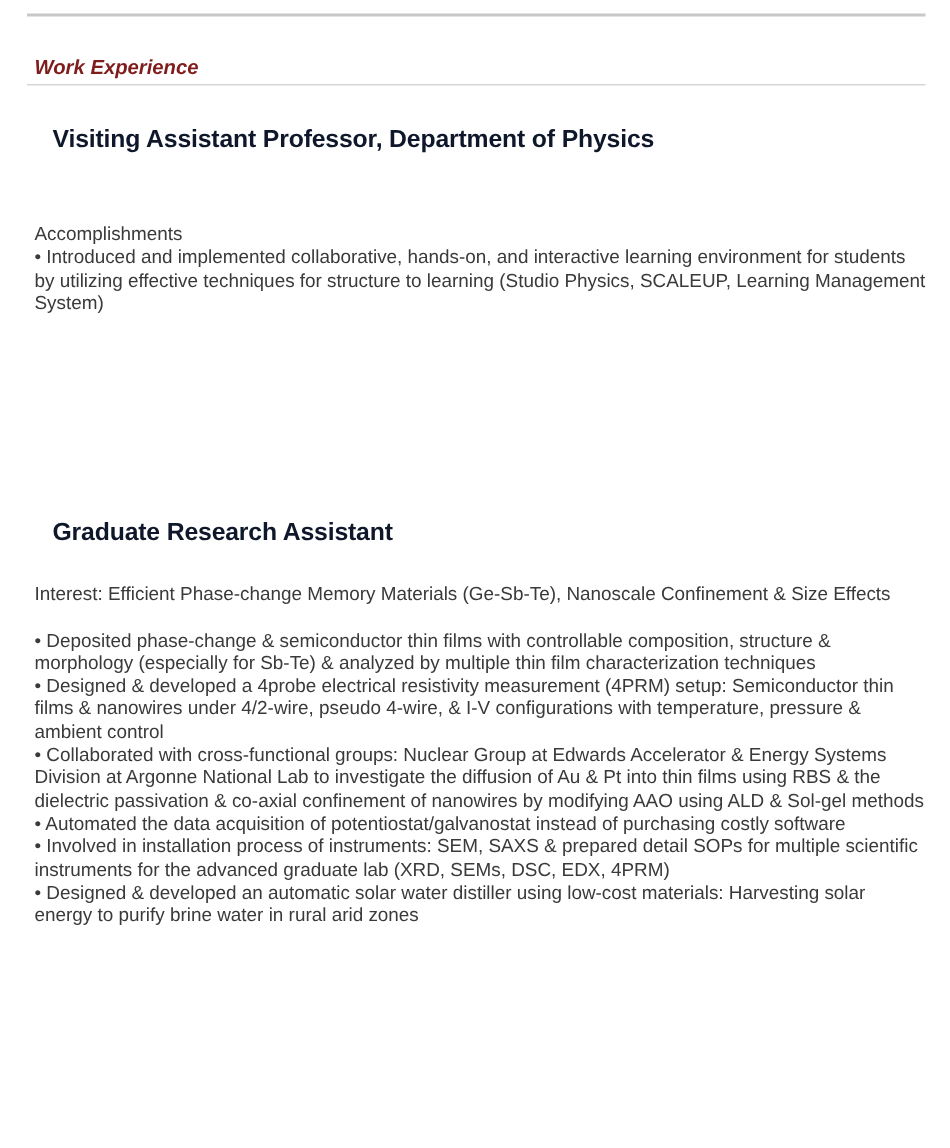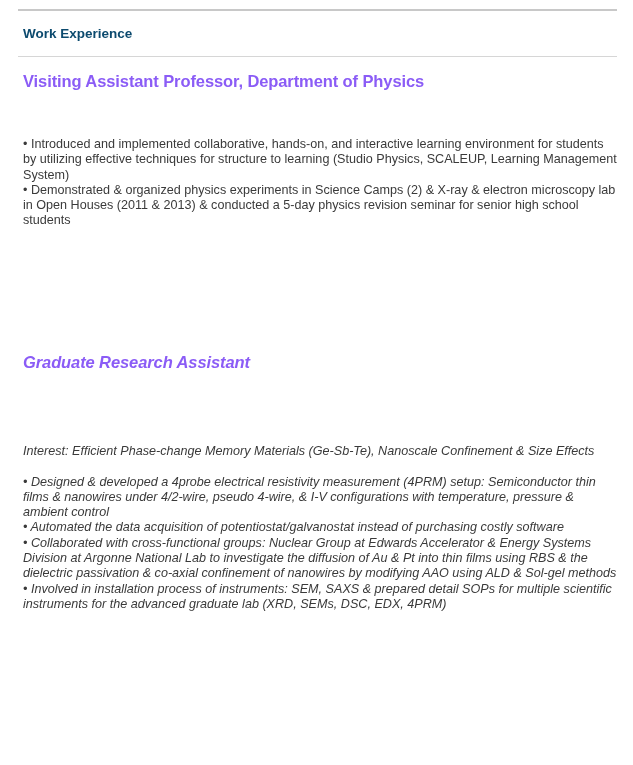--- a/index.html
+++ b/index.html
@@ -26,36 +26,37 @@
       position: absolute;
       left: 18px;
       top: 56px;
       width: 599px;
       height: 1px;
       background: #d6d6d6;
     }
     .section-title {
       position: absolute;
       left: 23px;
-      top: 26px;
+      top: 37px;
       font-size: 13.5px;
       font-weight: bold;
-      color: #0c4a6e;
+      color: #7f1d1d;
       margin: 0;
+      font-style: italic;
     }
     .job {
       position: absolute;
       left: 23px;
       width: 594px;
     }
     .job-title {
       font-size: 16.5px;
       font-weight: bold;
-      color: #8b5cf6;
-      margin: 0;
+      color: #0f172a;
+      margin: 12px;
       line-height: 20px;
       letter-spacing: -0.1px;
     }
     .job-body {
       font-size: 12.6px;
       color: #3a3a3a;
       line-height: 15.3px;
       margin: 0;
     }
     .job-body .line {
@@ -69,28 +70,30 @@
 </head>
 <body>
 
 <div class="rule-top"></div>
 <h2 class="section-title">Work Experience</h2>
 <div class="rule-sub"></div>
 
 <div class="job" style="top:71px;">
   <h3 class="job-title">Visiting Assistant Professor, Department of Physics</h3>
   <div class="job-body" style="margin-top:46px;">
+    <span class="line">Accomplishments</span>
     <span class="line">• Introduced and implemented collaborative, hands-on, and interactive learning environment for students by utilizing effective techniques for structure to learning (Studio Physics, SCALEUP, Learning Management System)</span>
-    <span class="line">• Demonstrated &amp; organized physics experiments in Science Camps (2) &amp; X-ray &amp; electron microscopy lab in Open Houses (2011 &amp; 2013) &amp; conducted a 5-day physics revision seminar for senior high school students</span>
   </div>
 </div>
 
-<div class="job" style="top:352px;font-style:italic;">
+<div class="job" style="top:333px;">
   <h3 class="job-title">Graduate Research Assistant</h3>
-  <div class="job-body" style="margin-top:72px;">
+  <div class="job-body" style="margin-top:24px;">
     <span class="line">Interest: Efficient Phase-change Memory Materials (Ge-Sb-Te), Nanoscale Confinement &amp; Size Effects</span>
     <span class="gap"></span>
+    <span class="line">• Deposited phase-change &amp; semiconductor thin films with controllable composition, structure &amp; morphology (especially for Sb-Te) &amp; analyzed by multiple thin film characterization techniques</span>
     <span class="line">• Designed &amp; developed a 4probe electrical resistivity measurement (4PRM) setup: Semiconductor thin films &amp; nanowires under 4/2-wire, pseudo 4-wire, &amp; I-V configurations with temperature, pressure &amp; ambient control</span>
+    <span class="line">• Collaborated with cross-functional groups: Nuclear Group at Edwards Accelerator &amp; Energy Systems Division at Argonne National Lab to investigate the diffusion of Au &amp; Pt into thin films using RBS &amp; the dielectric passivation &amp; co-axial confinement of nanowires by modifying AAO using ALD &amp; Sol-gel methods</span>
     <span class="line">• Automated the data acquisition of potentiostat/galvanostat instead of purchasing costly software</span>
-    <span class="line">• Collaborated with cross-functional groups: Nuclear Group at Edwards Accelerator &amp; Energy Systems Division at Argonne National Lab to investigate the diffusion of Au &amp; Pt into thin films using RBS &amp; the dielectric passivation &amp; co-axial confinement of nanowires by modifying AAO using ALD &amp; Sol-gel methods</span>
     <span class="line">• Involved in installation process of instruments: SEM, SAXS &amp; prepared detail SOPs for multiple scientific instruments for the advanced graduate lab (XRD, SEMs, DSC, EDX, 4PRM)</span>
+    <span class="line">• Designed &amp; developed an automatic solar water distiller using low-cost materials: Harvesting solar energy to purify brine water in rural arid zones</span>
   </div>
 </div>
 
 </body></html>

